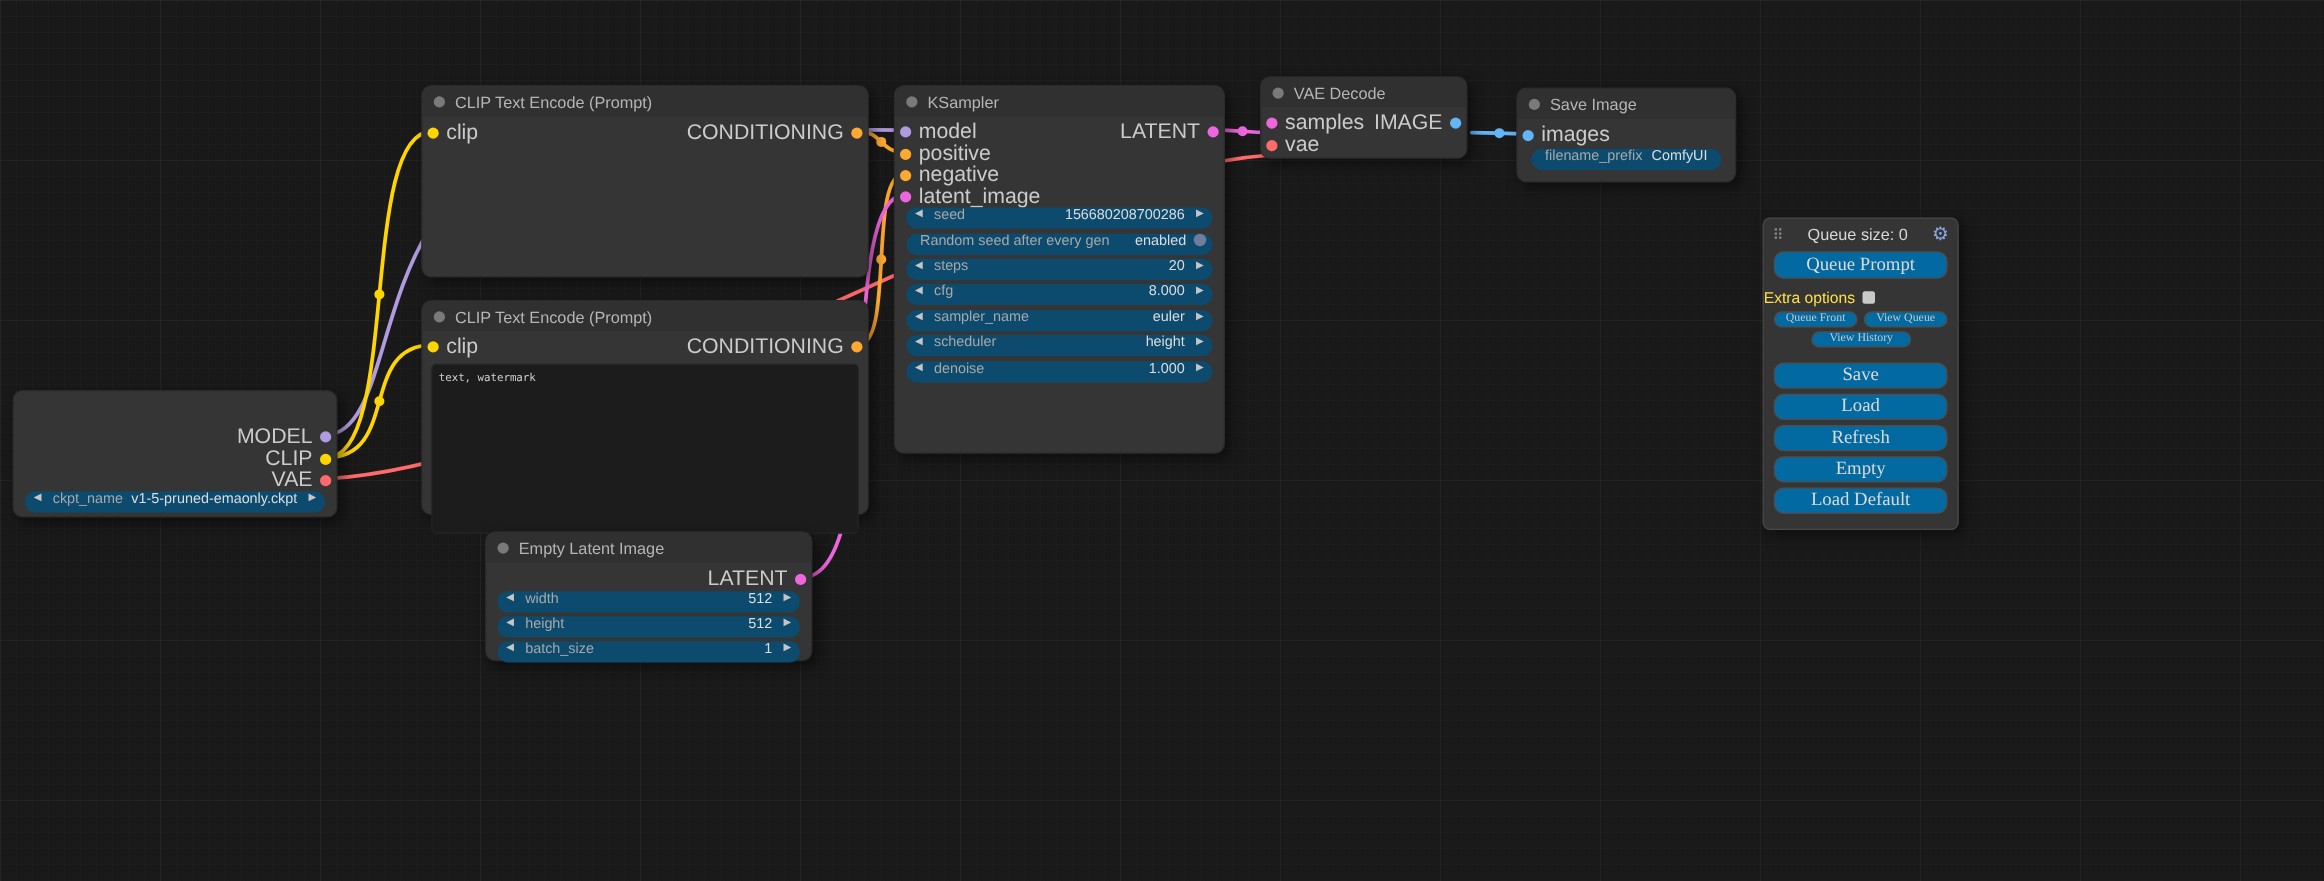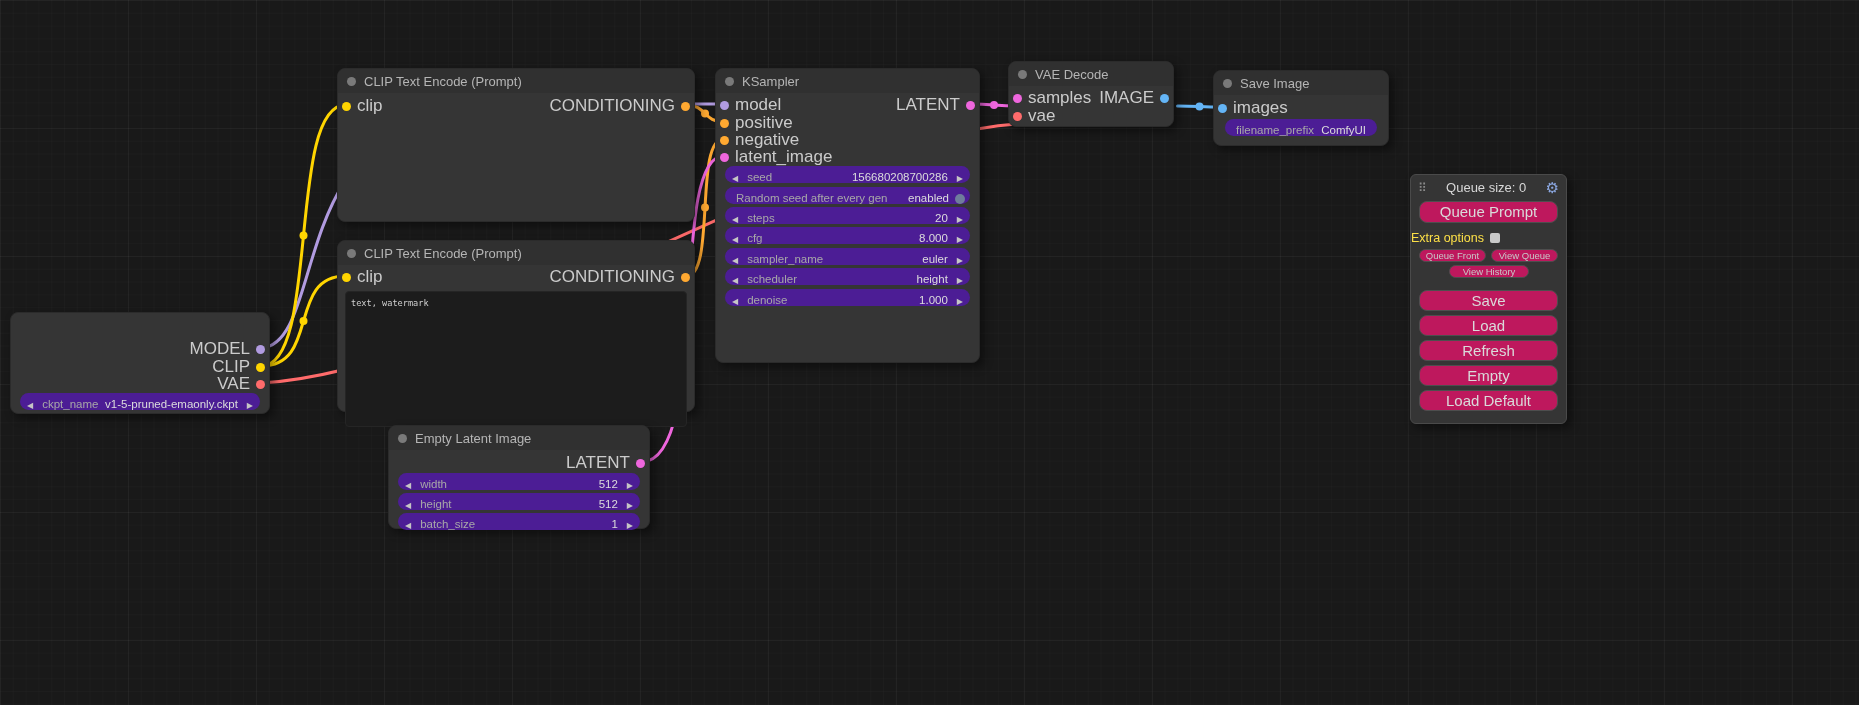--- a/index.html
+++ b/index.html
@@ -22,22 +22,22 @@
         box-shadow:4px 4px 10px rgba(0,0,0,.45);color:#b9b9b9}
   .ntitle{height:24px;display:flex;align-items:center;gap:8px;padding:0 9px;background:#303030;
           border-radius:7px 7px 0 0;font-size:13px;color:#b5b5b5;white-space:nowrap;overflow:hidden}
   .sdot{width:9px;height:9px;border-radius:50%;background:#7a7a7a;flex:0 0 auto}
   .slot{position:absolute;height:16px;line-height:16px;font-size:17px;color:#cbcbcb;white-space:nowrap}
   .slot.in{left:0;padding-left:19px}
   .slot.out{right:0;padding-right:19px;text-align:right}
   .pdot{position:absolute;top:3.5px;width:9px;height:9px;border-radius:50%}
   .slot.in .pdot{left:4px}
   .slot.out .pdot{right:4px}
-  .widget{position:absolute;left:9px;right:9px;height:17px;background:#4c1d95;border-radius:9px;
-          display:flex;align-items:flex-end;padding:0 7px;font-size:11.5px;color:#a8a8a8;white-space:nowrap}
+  .widget{position:absolute;left:9px;right:9px;height:17px;background:#0c4a6e;border-radius:9px;
+          display:flex;align-items:flex-start;padding:0 7px;font-size:11.5px;color:#a8a8a8;white-space:nowrap}
   .warr{font-size:8px;color:#c5c5c5}
   .wlabel{margin-left:9px}
   .wvalue{margin-left:auto;margin-right:9px;color:#dcdcdc}
   .widget.noarrow{padding:0 11px}
   .widget.noarrow .wlabel{margin-left:0}
   .widget.noarrow .wvalue{margin-right:0}
   .widget.toggle{padding:0 5px 0 11px}
   .widget.toggle .wlabel{margin-left:0}
   .widget.toggle .wvalue{margin-right:6px}
   .toggle-dot{width:10px;height:10px;border-radius:50%;background:#6f7d9c;flex:0 0 auto}
@@ -46,22 +46,22 @@
           color:#cfcfcf;white-space:pre-wrap;overflow:hidden}
   .c-model{background:#b19be0}.c-clip{background:#ffd500}.c-vae{background:#ff6b6b}
   .c-cond{background:#ffa931}.c-latent{background:#ee66dd}.c-image{background:#64b5f6}
 
   .qpanel{position:absolute;z-index:3;left:1410px;top:174px;width:157px;height:250px;
           background:#353535;border:1px solid #4a4a4a;border-radius:6px;box-shadow:4px 4px 10px rgba(0,0,0,.45)}
   .qhead{position:absolute;top:4px;left:7px;right:7px;height:17px;display:flex;align-items:center;justify-content:space-between}
   .drag{color:#8a8a8a;font-size:12px;line-height:12px}
   .qsize{color:#d8d8d8;font-size:13px}
   .gear{color:#8ba7e0;font-size:15px;line-height:15px}
-  .btn{position:absolute;background:#be185d;border:1px solid #4e4e4e;border-radius:8px;color:#dadada;
-       font-size:15px;text-align:center;cursor:pointer;font-family:Liberation Sans, sans-serif}
+  .btn{position:absolute;background:#0369a1;border:1px solid #4e4e4e;border-radius:8px;color:#dadada;
+       font-size:15px;text-align:center;cursor:pointer;font-family:Liberation Serif, serif}
   .btn.big{left:8px;right:8px;height:21px;line-height:19px}
   .btn.qp{left:8px;right:8px;top:26px;height:22px;line-height:20px;font-size:15px}
   .btn.small{font-size:9.5px;height:13px;line-height:11px;border-radius:7px;color:#c8c8c8}
   .extra{position:absolute;top:56px;left:0;right:0;height:14px;display:flex;align-items:center;gap:6px;
          color:#fde047;font-size:12.5px}
   .cb{width:10px;height:10px;background:#c9c9c9;border-radius:2px}
 </style>
 </head>
 <body>
 

